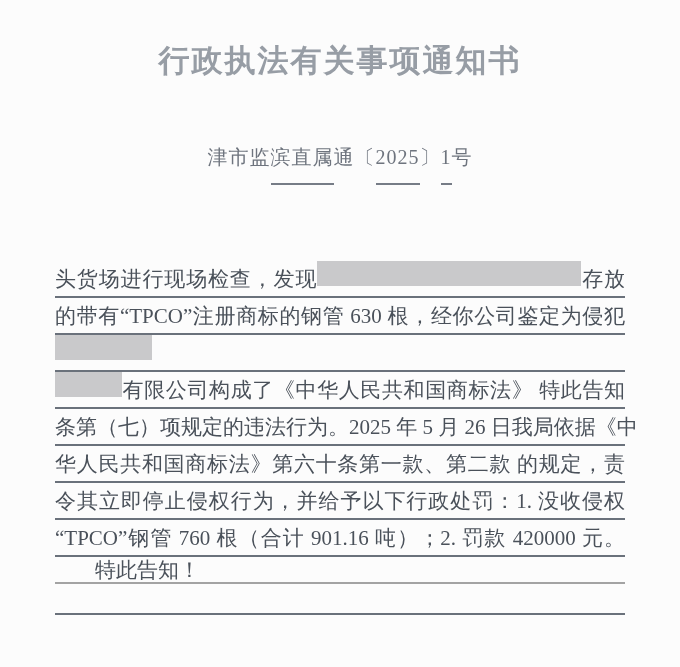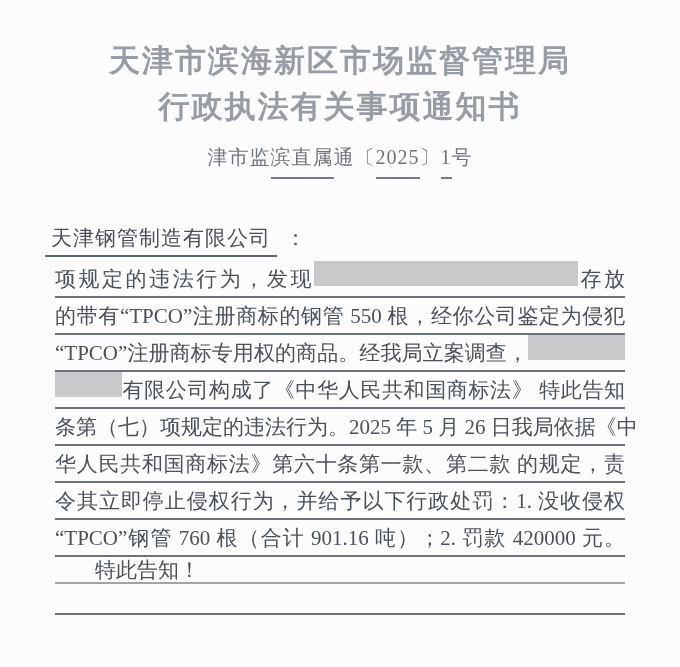--- a/index.html
+++ b/index.html
@@ -35,21 +35,21 @@
     top: 144px;
     left: 0;
     width: 680px;
     text-align: center;
     font-size: 20px;
     letter-spacing: 1px;
     color: #6e747e;
   }
   .doc-number .u {
     border-bottom: 2px solid #767c86;
-    padding-bottom: 9px;
+    padding-bottom: 15px;
   }
   
   .addressee {
     position: absolute;
     top: 224px;
     left: 45px;
     font-size: 21px;
     color: #4a515a;
     letter-spacing: 1px;
   }
@@ -111,36 +111,34 @@
     height: 31px;
     border-bottom: 2px solid #6a717b;
   }
 </style>
 </head>
 <body>
 
 <div class="page">
 
   <div class="doc-title">
-    <div>天津市滨海新区市场监督管理局</div>
     <div>行政执法有关事项通知书</div>
   </div>
 
   <div class="doc-number"><span>津市监</span><span class="u">滨直属</span><span>通〔</span><span class="u">2025</span><span>〕</span><span class="u">1</span><span>号</span></div>
 
-  <div class="addressee"><span class="name">天津钢管制造有限公司</span><span class="colon">：</span></div>
 
   <div class="body-block">
 
 
-    <div class="bline"><span>项规定的违法行为，发现</span><span class="redact w-l2"></span><span>存放</span></div>
+    <div class="bline"><span>头货场进行现场检查，发现</span><span class="redact w-l2"></span><span>存放</span></div>
 
-    <div class="bline"><span>的带有“TPCO”注册商标的钢管 550 根，经你公司鉴定为侵犯</span></div>
+    <div class="bline"><span>的带有“TPCO”注册商标的钢管 630 根，经你公司鉴定为侵犯</span></div>
 
-    <div class="bline"><span>“TPCO”注册商标专用权的商品。经我局立案调查，</span><span class="redact w-l4"></span></div>
+    <div class="bline"><span class="redact w-l4"></span></div>
 
     <div class="bline"><span class="redact w-l5"></span><span>有限公司构成了《中华人民共和国商标法》 特此告知</span></div>
 
     <div class="bline"><span>条第（七）项规定的违法行为。2025 年 5 月 26 日我局依据《中</span></div>
 
     <div class="bline"><span>华人民共和国商标法》第六十条第一款、第二款 的规定，责</span></div>
 
     <div class="bline"><span>令其立即停止侵权行为，并给予以下行政处罚：1. 没收侵权</span></div>
 
     <div class="bline"><span>“TPCO”钢管 760 根（合计 901.16 吨）；2. 罚款 420000 元。</span></div>

